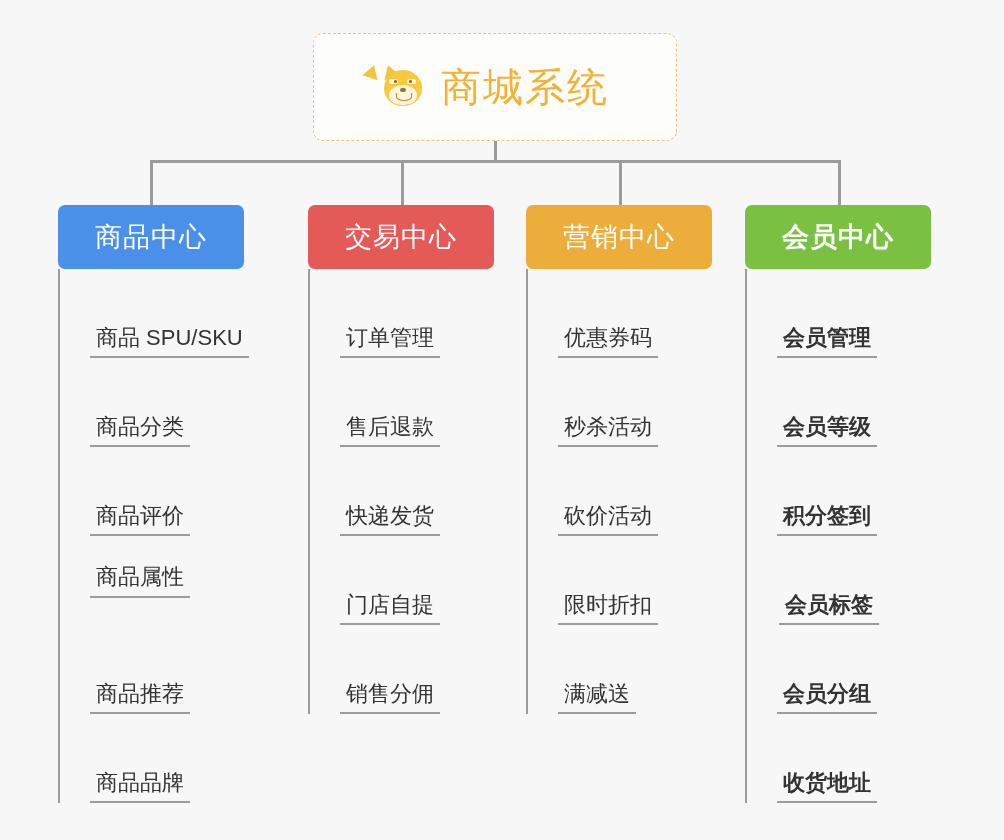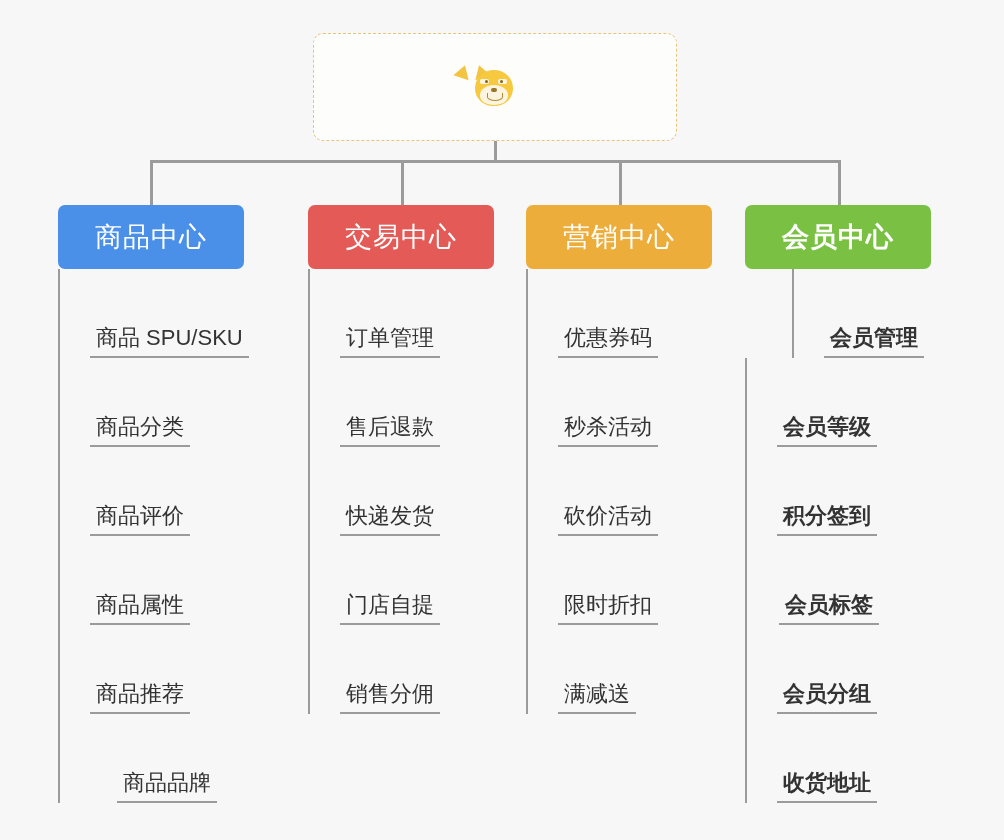--- a/index.html
+++ b/index.html
@@ -197,47 +197,48 @@
         <span class="head"></span>
         <span class="muzzle"></span>
         <span class="eye l"></span>
         <span class="eye r"></span>
         <span class="pupil l"></span>
         <span class="pupil r"></span>
         <span class="nose"></span>
         <span class="mouth"></span>
       </span>
     </span>
+    <span class="root-title">商城系统</span>
   </div>
 
   <div class="conn conn-stem"></div>
   <div class="conn conn-bus"></div>
 
   <div id="branch-host">
       <div class="branch" style="left: 58px; width: 186px;">
         <div class="branch-header" style="background: rgb(74, 144, 232); width: 186px;">
           <span>商品中心</span>
         </div>
         <div class="items">
           <div class="item" style="border-left-color: rgb(155, 155, 155);">
             <span class="item-inner" style="border-bottom-color: rgb(155, 155, 155);">商品 SPU/SKU</span>
           </div>
           <div class="item" style="border-left-color: rgb(155, 155, 155);">
             <span class="item-inner" style="border-bottom-color: rgb(155, 155, 155);">商品分类</span>
           </div>
           <div class="item" style="border-left-color: rgb(155, 155, 155);">
             <span class="item-inner" style="border-bottom-color: rgb(155, 155, 155);">商品评价</span>
           </div>
-          <div class="item" style="border-left-color: rgb(155, 155, 155);">
+          <div class="item" style="border-left-color: rgb(155, 155, 155); align-items: center;">
             <span class="item-inner" style="border-bottom-color: rgb(155, 155, 155);">商品属性</span>
           </div>
           <div class="item" style="border-left-color: rgb(155, 155, 155);">
             <span class="item-inner" style="border-bottom-color: rgb(155, 155, 155);">商品推荐</span>
           </div>
-          <div class="item" style="border-left-color: rgb(155, 155, 155); justify-content: center;">
+          <div class="item" style="border-left-color: rgb(155, 155, 155);">
             <span class="item-inner" style="border-bottom-color: rgb(155, 155, 155);">商品品牌</span>
           </div>
         </div>
       </div>
       <div class="branch" style="left: 308px; width: 186px;">
         <div class="branch-header" style="background: rgb(227, 90, 87); width: 186px;">
           <span>交易中心</span>
         </div>
         <div class="items">
           <div class="item" style="border-left-color: rgb(155, 155, 155);">
@@ -277,21 +278,21 @@
           <div class="item" style="border-left-color: rgb(155, 155, 155);">
             <span class="item-inner" style="border-bottom-color: rgb(155, 155, 155);">满减送</span>
           </div>
         </div>
       </div>
       <div class="branch" style="left: 745px; width: 186px; font-weight: bold;">
         <div class="branch-header" style="background: rgb(122, 193, 67); width: 186px;">
           <span>会员中心</span>
         </div>
         <div class="items">
-          <div class="item" style="border-left-color: rgb(155, 155, 155); margin-left: 47px;">
+          <div class="item" style="border-left-color: rgb(155, 155, 155);">
             <span class="item-inner" style="border-bottom-color: rgb(155, 155, 155);">会员管理</span>
           </div>
           <div class="item" style="border-left-color: rgb(155, 155, 155); align-items: flex-end;">
             <span class="item-inner" style="border-bottom-color: rgb(155, 155, 155);">会员等级</span>
           </div>
           <div class="item" style="border-left-color: rgb(155, 155, 155);">
             <span class="item-inner" style="border-bottom-color: rgb(155, 155, 155);">积分签到</span>
           </div>
           <div class="item" style="border-left-color: rgb(155, 155, 155);">
             <span class="item-inner" style="border-bottom-color: rgb(155, 155, 155); margin-left: 32px;">会员标签</span>

